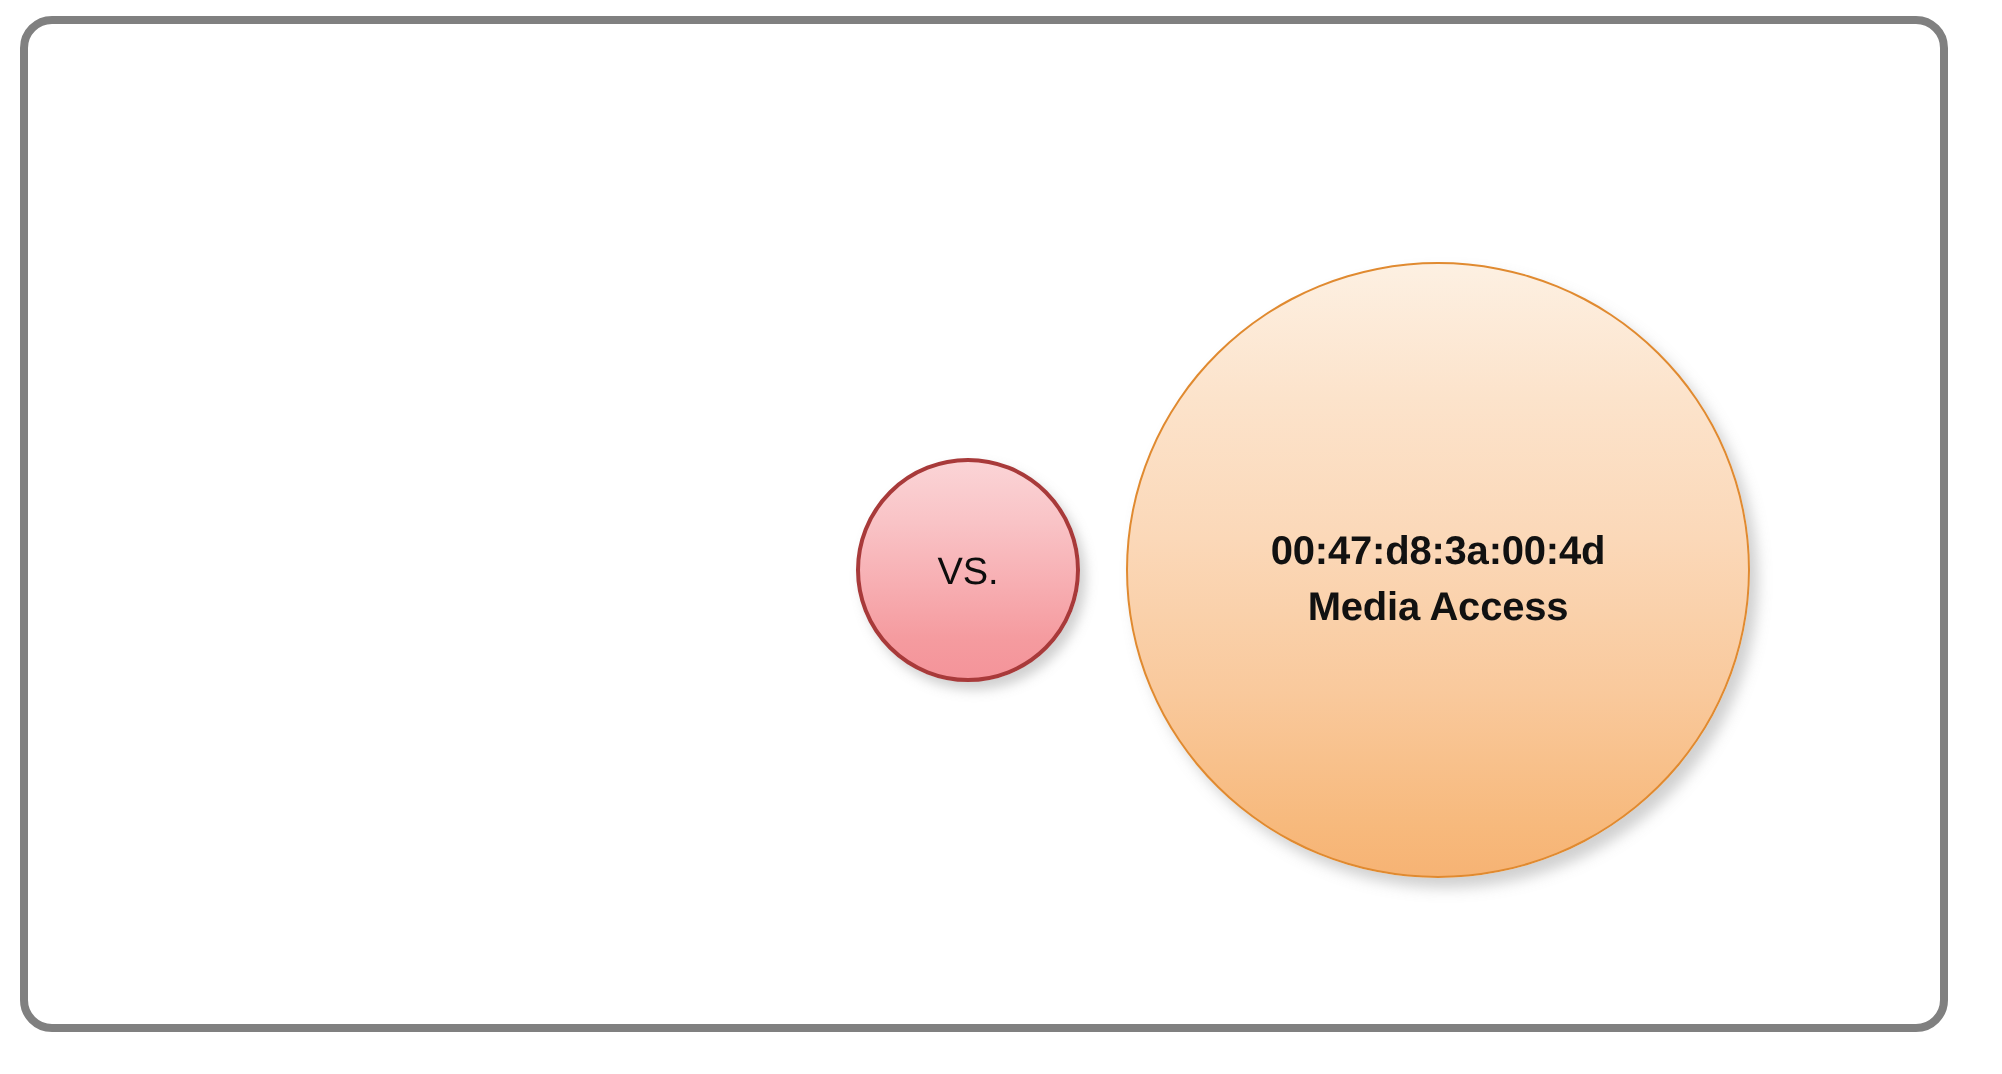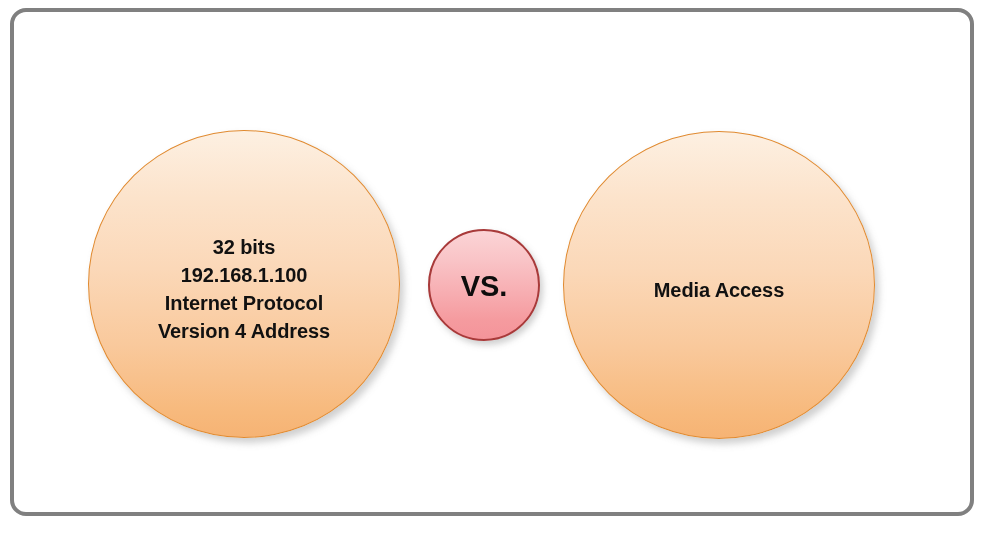--- a/index.html
+++ b/index.html
@@ -84,48 +84,41 @@
     background: linear-gradient(to bottom,
                 #fbd4d6 0%,
                 #f9c3c6 28%,
                 #f7adb1 58%,
                 #f59b9f 82%,
                 #f4949a 100%);
     box-shadow: 3px 4px 6px rgba(120,120,120,0.35);
   }
 
   .badge-vs-label {
-    font-size: 29px;
-    font-weight: bold;
+    font-size: 19px;
+    font-weight: normal;
     color: #0d0d0d;
     line-height: 1;
     position: relative;
     top: 1px;
     letter-spacing: 0px;
   }
 </style>
 </head>
 <body>
 
 <div id="canvas">
 
   <div class="frame"></div>
 
-  <div class="circle circle-big" id="circle-left">
-    <div class="circle-text">
-      <span class="line">32 bits</span>
-      <span class="line">192.168.1.100</span>
-      <span class="line">Internet Protocol</span>
-      <span class="line">Version 4 Address</span>
-    </div>
-  </div>
 
   <div class="circle badge-vs">
     <span class="badge-vs-label">VS.</span>
   </div>
 
   <div class="circle circle-big" id="circle-right">
     <div class="circle-text">
+      <span class="line">00:47:d8:3a:00:4d</span>
       <span class="line">Media Access</span>
     </div>
   </div>
 
 </div>
 
 </body></html>

